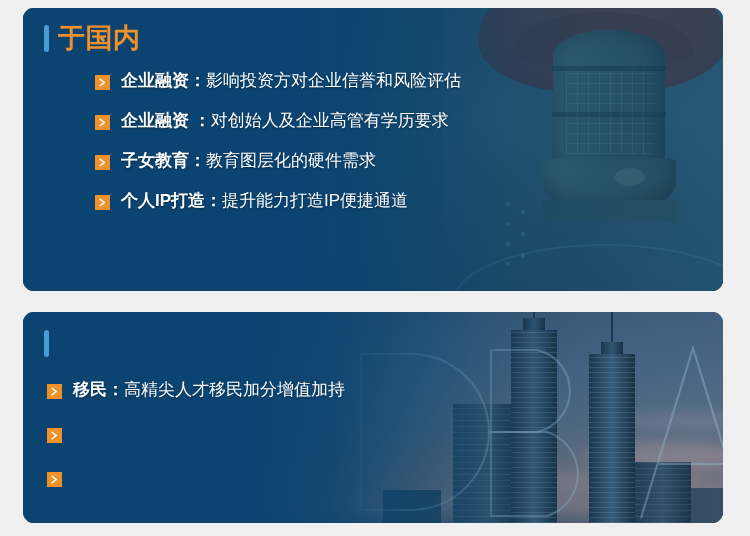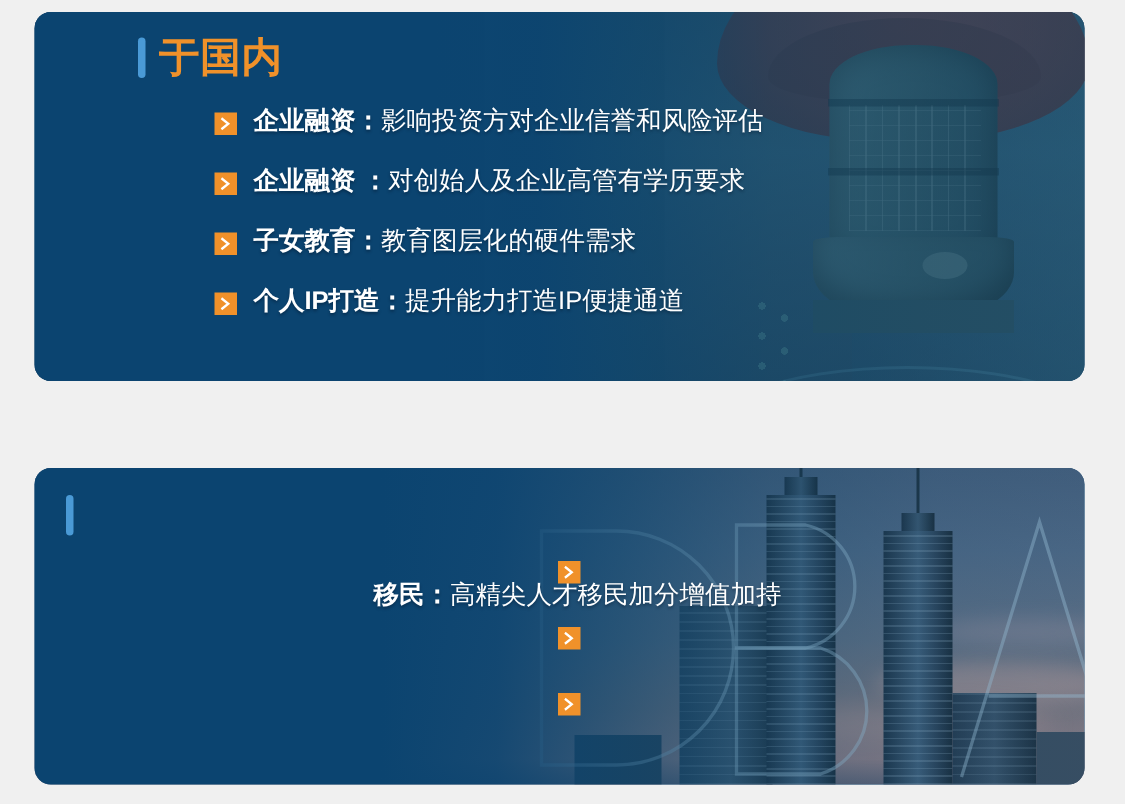--- a/index.html
+++ b/index.html
@@ -25,21 +25,21 @@
   
   .card {
     position: absolute;
     left: 23px;
     width: 700px;
     border-radius: 11px;
     overflow: hidden;
     background: #0b4470;
     box-sizing: border-box;
   }
-  .card-domestic { top: 8px;   height: 246px; padding-left: 48px; }
+  .card-domestic { top: 8px;   height: 283px; }
   .card-overseas { top: 312px; height: 211px; }
 
   
   .bg-photo {
     position: absolute;
     inset: 0;
     overflow: hidden;
   }
   .bg-photo > * { position: absolute; }
 
@@ -265,21 +265,21 @@
   .card-domestic .bullets { padding: 13px 0 0 24px; }
   .card-overseas .bullets { padding: 16px 0 0 24px; }
 
   .bullet {
     display: flex;
     align-items: center;
     margin: 0 0 8px 0;
     line-height: 1.1;
   }
   .card-domestic .bullet { min-height: 32px; margin-left: 48px; }
-  .card-overseas .bullet { min-height: 35px; margin-bottom: 9px; flex-direction: column; }
+  .card-overseas .bullet { min-height: 35px; margin-bottom: 9px; }
 
   .bullet-marker {
     flex: 0 0 auto;
     width: 15px;
     height: 15px;
     background: #f0912a;
     display: flex;
     align-items: center;
     justify-content: center;
     margin-right: 11px;

